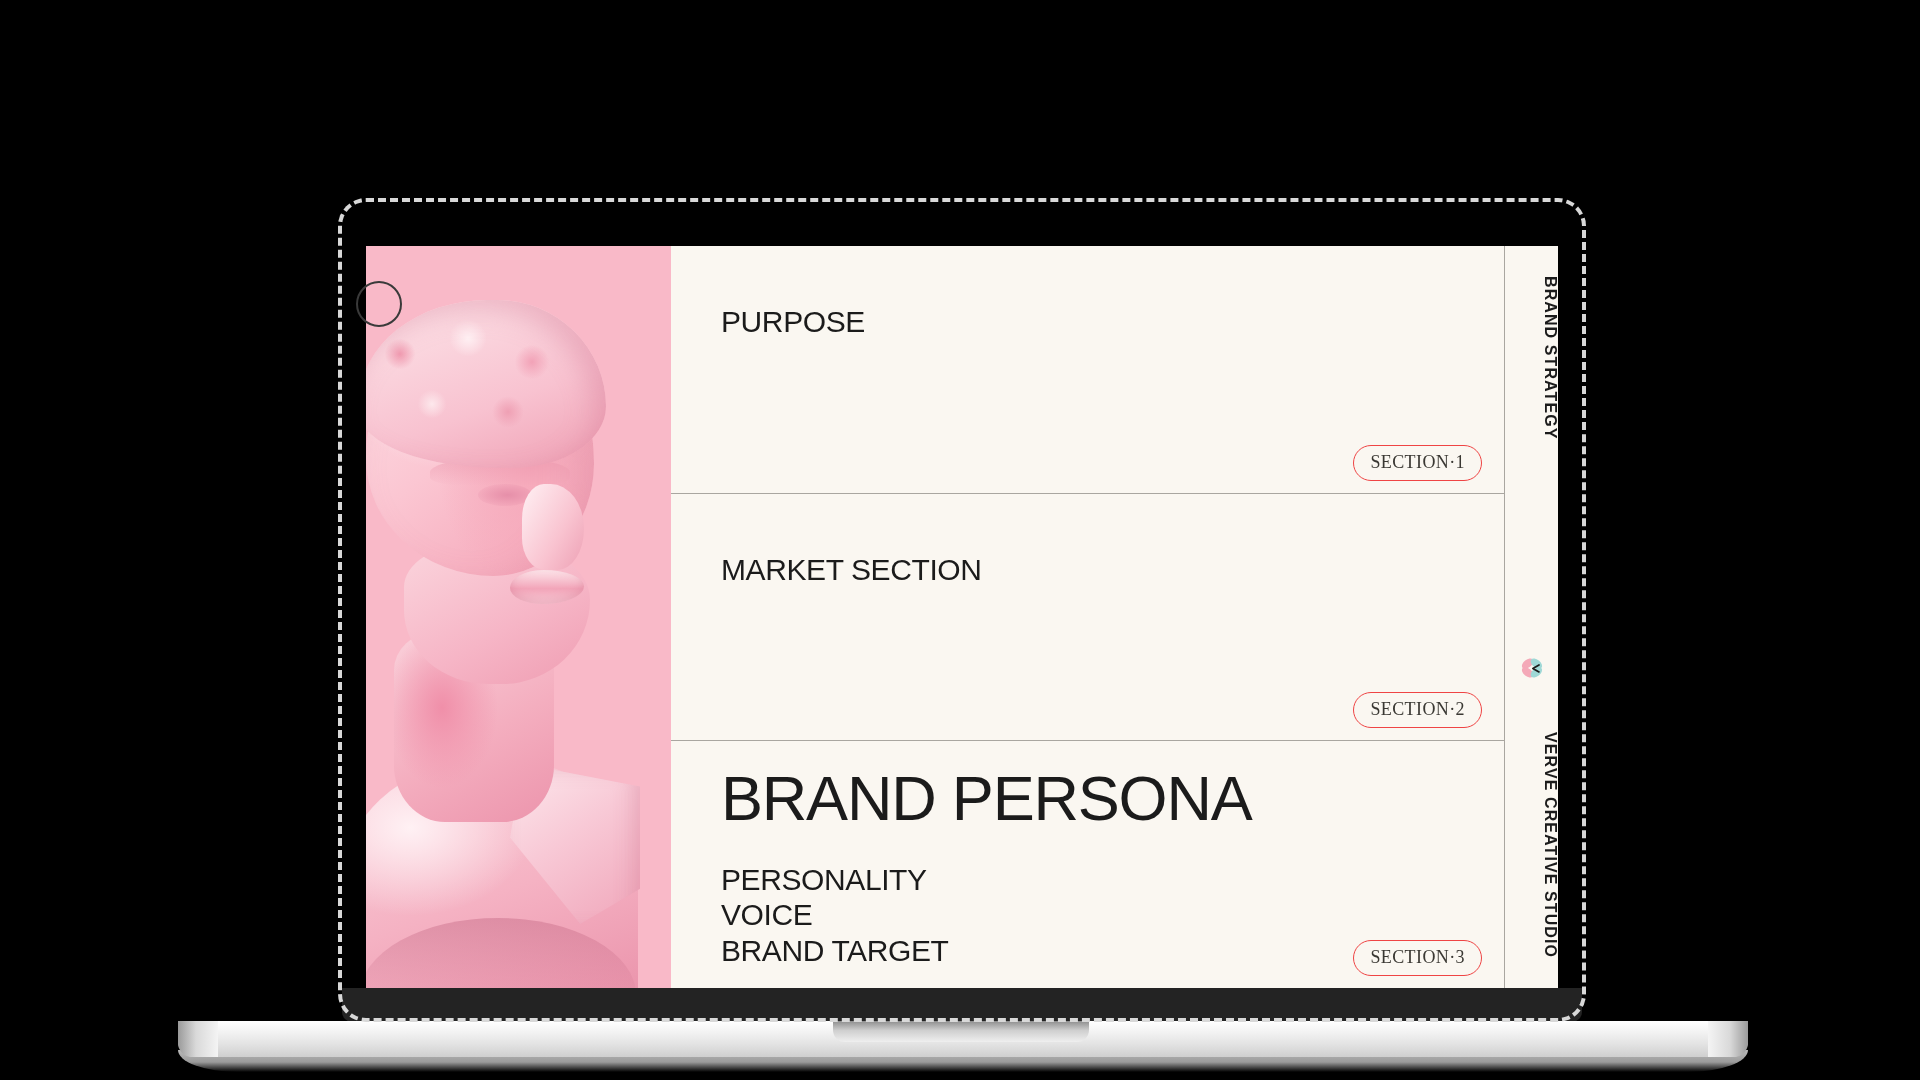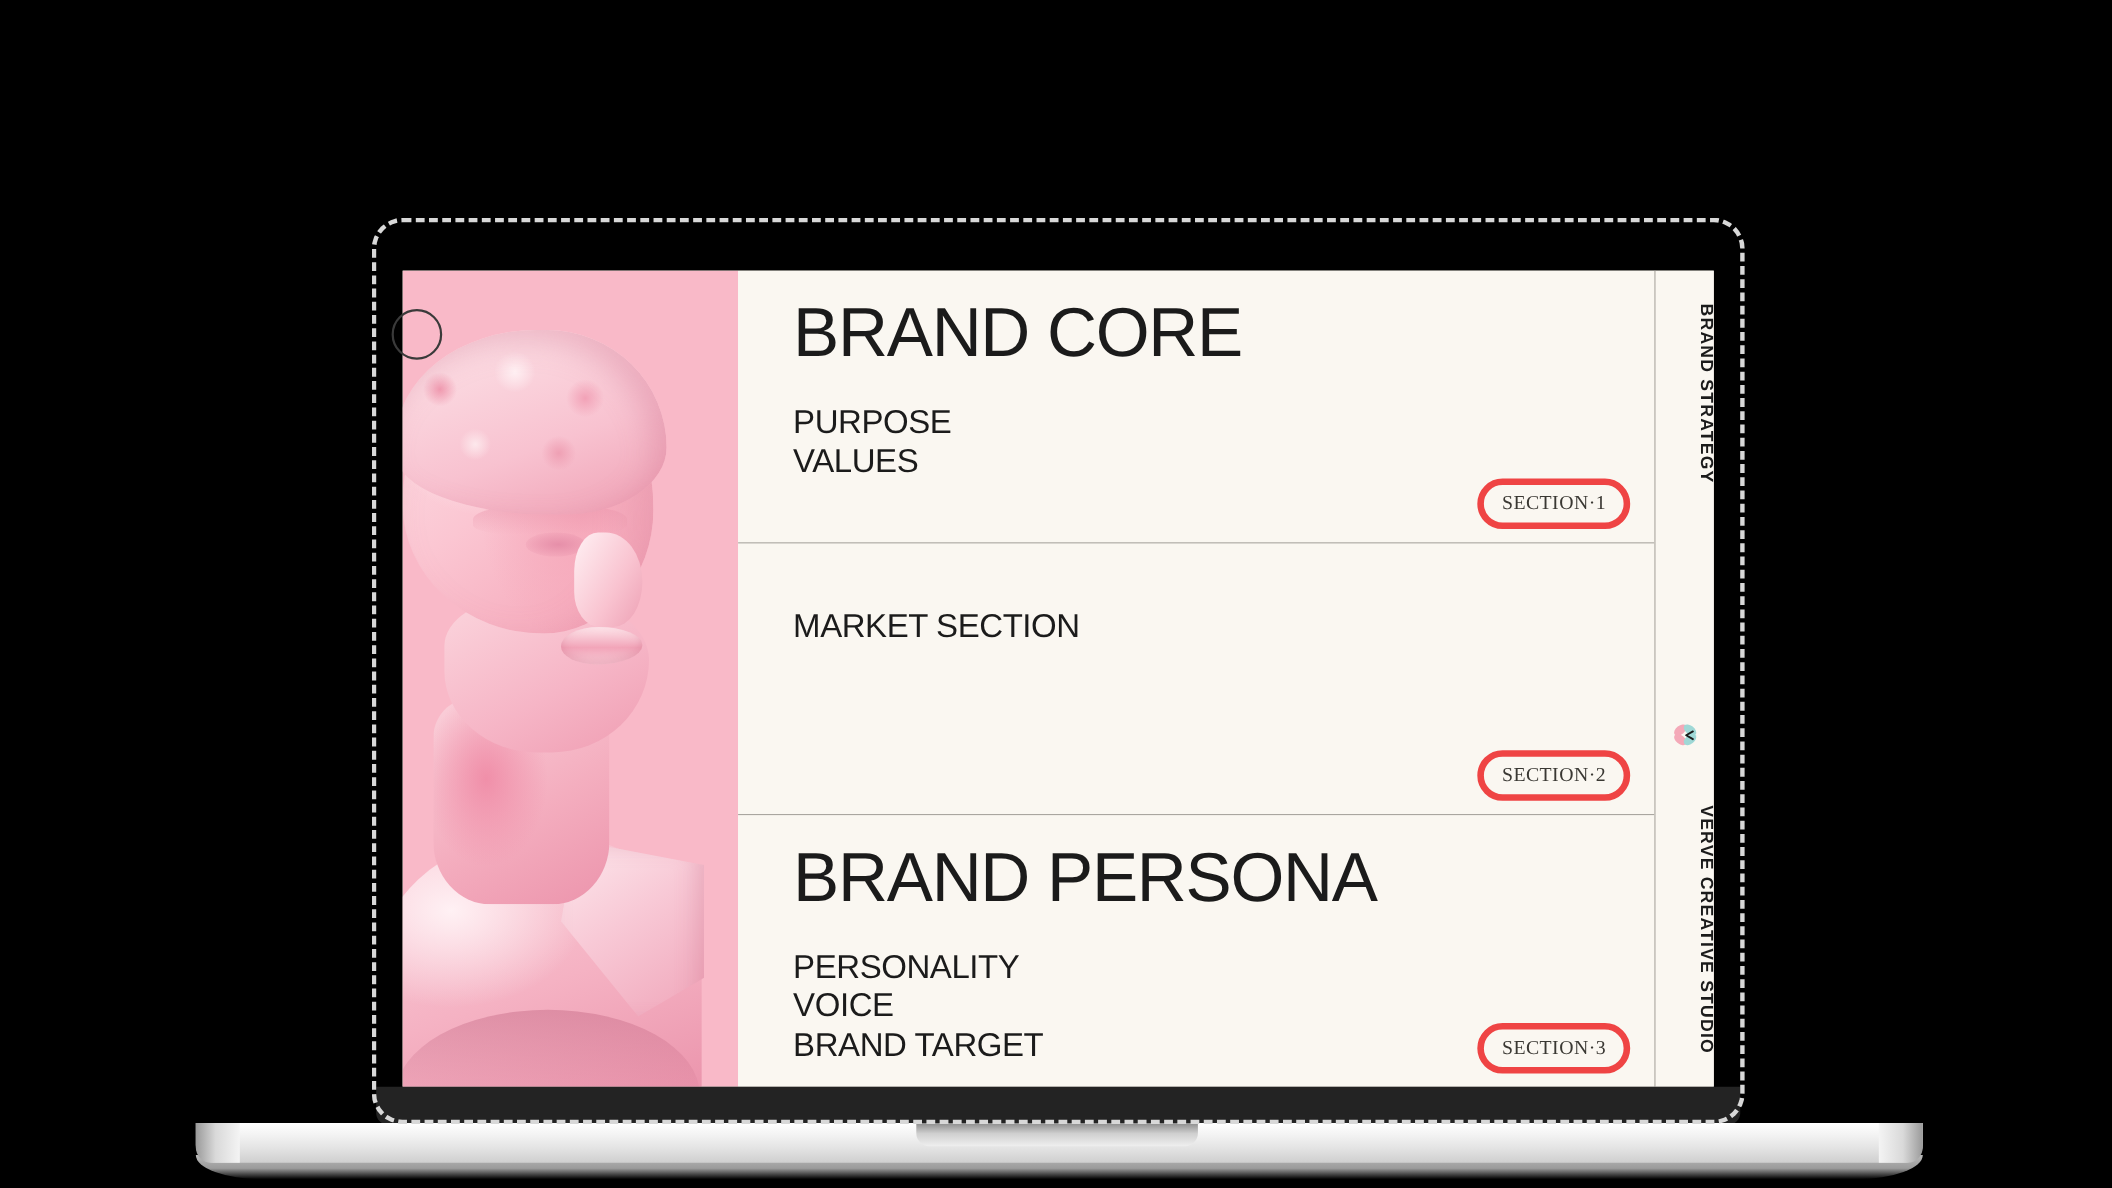--- a/index.html
+++ b/index.html
@@ -298,21 +298,21 @@
     letter-spacing: -0.4px;
     color: #1b1b1b;
     white-space: nowrap;
   }
   .section-badge {
     position: absolute;
     right: 22px;
     bottom: 12px;
     min-width: 100px;
     padding: 6px 16px 7px;
-    border: 6px solid #ef4444;
+    border: 1px solid #ef4444;
     border-radius: 999px;
     font-family: "Liberation Serif", serif;
     font-size: 18px;
     letter-spacing: 0.4px;
     color: #3a3833;
     text-align: center;
     background: transparent;
     white-space: nowrap;
   }
 
@@ -370,24 +370,22 @@
         <div class="bust-eye"></div>
         <div class="bust-nose"></div>
         <div class="bust-lips"></div>
         <div class="bust-hair"></div>
       </div>
     </div>
 
     <div class="content">
 
       <div class="section">
-        <div class="section-title">BRAND CORE</div>
         <ul class="section-items">
           <li>PURPOSE</li>
-          <li>VALUES</li>
         </ul>
         <div class="section-badge">SECTION·1</div>
       </div>
 
       <div class="section">
         <ul class="section-items">
           <li>MARKET SECTION</li>
         </ul>
         <div class="section-badge">SECTION·2</div>
       </div>

